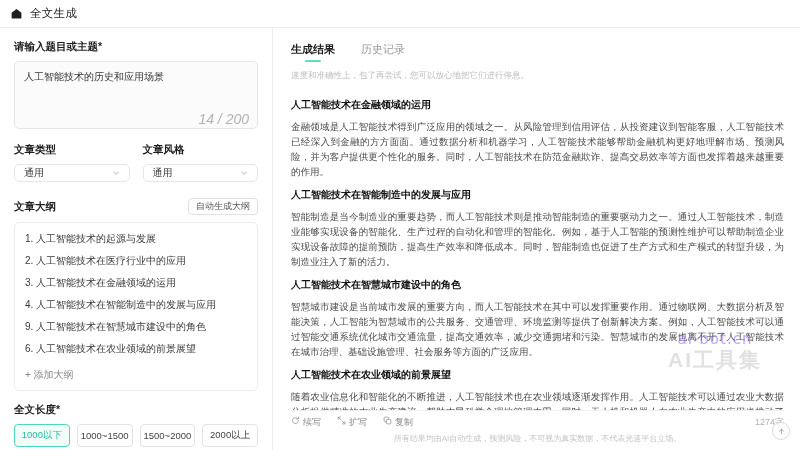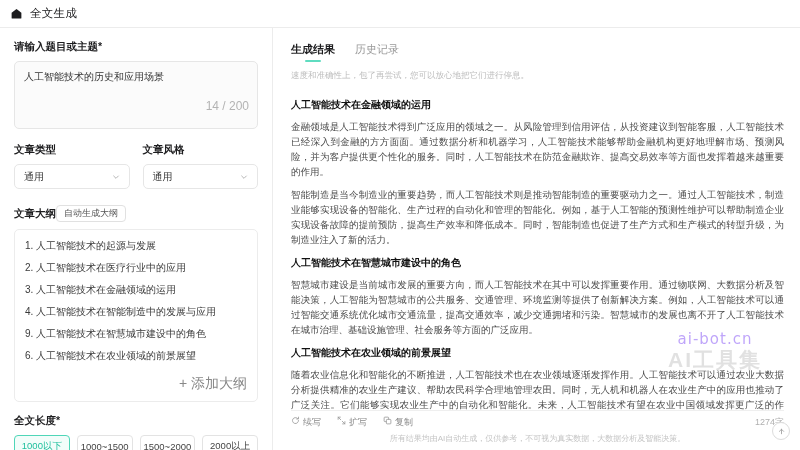--- a/index.html
+++ b/index.html
@@ -38,47 +38,48 @@
     position: relative;
     overflow: hidden;
   }
   .field-label {
     font-size: 10.5px;
     font-weight: bold;
     color: #1d1d1f;
     margin-bottom: 7px;
   }
   .label-row {
-    display: flex; align-items: center; justify-content: flex-start;
+    display: flex; align-items: center; justify-content: space-between;
     margin-bottom: 7px;
   }
   .label-row .field-label { margin-bottom: 0; }
   .textarea-wrap {
     position: relative;
     border: 1px solid #e6e6e6;
     border-radius: 5px;
     background: #fbfbfb;
     height: 68px;
     padding: 8px 9px;
   }
   .textarea-wrap .txt {
     font-size: 10px;
     color: #333;
     line-height: 14px;
   }
   .counter {
     position: absolute;
-    right: 8px; bottom: 15px;
-    font-size: 12px;
+    right: 8px; bottom: 1px;
+    font-size: 14px;
     color: #b3b3b3;
+    font-style: italic;
   }
   .row2 { display: flex; gap: 13px; margin-top: 14px; }
   .col { flex: 1; }
   .select {
-    height: 25px;
+    height: 18px;
     border: 1px solid #e6e6e6;
     border-radius: 5px;
     background: #fff;
     display: flex;
     align-items: center;
     padding: 0 9px;
     font-size: 10px;
     color: #333;
     justify-content: space-between;
   }
@@ -100,22 +101,22 @@
     padding: 9px 10px 6px 10px;
     background: #fff;
   }
   .outline-item {
     font-size: 10px;
     color: #3a3a3a;
     line-height: 14px;
     margin-bottom: 8px;
   }
   .add-outline {
-    text-align: right;
-    font-size: 14px;
+    text-align: left;
+    font-size: 10px;
     color: #888;
     padding: 4px 0 2px 0;
   }
   .len-section { margin-top: 12px; }
   .len-opts { display: flex; gap: 7px; }
   .len-opt {
     flex: 1;
     height: 23px;
     border: 1px solid #e3e3e3;
     border-radius: 4px;
@@ -137,21 +138,21 @@
   
   .right {
     flex: 1;
     background: #fff;
     padding: 10px 16px 0 18px;
     display: flex;
     flex-direction: column;
     min-width: 0;
     position: relative;
   }
-  .tabs { display: flex; gap: 20px; align-items: center; height: 22px; }
+  .tabs { display: flex; gap: 26px; align-items: center; height: 22px; }
   .tab { font-size: 11px; color: #9a9a9a; cursor: pointer; position: relative; }
   .tab.active { color: #1d1d1f; font-weight: bold; }
   .tab.active::after {
     content: "";
     position: absolute;
     left: 50%; transform: translateX(-50%);
     bottom: -5px;
     width: 16px; height: 2px;
     background: #5fdcc0;
     border-radius: 2px;
@@ -318,20 +319,21 @@
       <div class="tabs">
         <div class="tab active">生成结果</div>
         <div class="tab">历史记录</div>
       </div>
 
       <div class="hint">速度和准确性上，包了再尝试，您可以放心地把它们进行停息。</div>
 
       <div class="article">
         <div class="art-h">人工智能技术在金融领域的运用</div>
         <div class="art-p">金融领域是人工智能技术得到广泛应用的领域之一。从风险管理到信用评估，从投资建议到智能客服，人工智能技术已经深入到金融的方方面面。通过数据分析和机器学习，人工智能技术能够帮助金融机构更好地理解市场、预测风险，并为客户提供更个性化的服务。同时，人工智能技术在防范金融欺诈、提高交易效率等方面也发挥着越来越重要的作用。</div>
+        <div class="art-h">人工智能技术在智能制造中的发展与应用</div>
         <div class="art-p">智能制造是当今制造业的重要趋势，而人工智能技术则是推动智能制造的重要驱动力之一。通过人工智能技术，制造业能够实现设备的智能化、生产过程的自动化和管理的智能化。例如，基于人工智能的预测性维护可以帮助制造企业实现设备故障的提前预防，提高生产效率和降低成本。同时，智能制造也促进了生产方式和生产模式的转型升级，为制造业注入了新的活力。</div>
         <div class="art-h">人工智能技术在智慧城市建设中的角色</div>
         <div class="art-p">智慧城市建设是当前城市发展的重要方向，而人工智能技术在其中可以发挥重要作用。通过物联网、大数据分析及智能决策，人工智能为智慧城市的公共服务、交通管理、环境监测等提供了创新解决方案。例如，人工智能技术可以通过智能交通系统优化城市交通流量，提高交通效率，减少交通拥堵和污染。智慧城市的发展也离不开了人工智能技术在城市治理、基础设施管理、社会服务等方面的广泛应用。</div>
         <div class="art-h">人工智能技术在农业领域的前景展望</div>
         <div class="art-p">随着农业信息化和智能化的不断推进，人工智能技术也在农业领域逐渐发挥作用。人工智能技术可以通过农业大数据分析提供精准的农业生产建议、帮助农民科学合理地管理农田。同时，无人机和机器人在农业生产中的应用也推动了广泛关注。它们能够实现农业生产中的自动化和智能化。未来，人工智能技术有望在农业中国领域发挥更广泛的作用，为农业生产带来更多智能化、高效化的解决方案。</div>
 
         <div class="watermark">
           <div class="wm-line1">ai-bot.cn</div>
           <div class="wm-line2">AI工具集</div>
         </div>
@@ -359,21 +361,21 @@
             <span>
               <svg class="ico" width="9" height="9" viewBox="0 0 12 12" fill="none">
                   <rect x="1.5" y="1.5" width="6" height="6" rx="1" stroke="#9a9a9a" stroke-width="1.1"></rect>
                   <rect x="4.5" y="4.5" width="6" height="6" rx="1" stroke="#9a9a9a" stroke-width="1.1" fill="#fff"></rect>
                 </svg>
             </span>
             <span>复制</span>
           </div>
           <div class="word-count">1274字</div>
         </div>
-        <div class="disclaimer">所有结果均由AI自动生成，仅供参考，不可视为真实数据，大数据分析及智能决策。</div>
+        <div class="disclaimer">所有结果均由AI自动生成，预测风险，不可视为真实数据，不代表光速平台立场。</div>
       </div>
 
       <div class="fab">
         <svg class="ico" width="9" height="9" viewBox="0 0 12 12" fill="none">
             <path d="M6 9V3M3.2 5.8L6 3l2.8 2.8" stroke="#9a9a9a" stroke-width="1.1" stroke-linecap="round" stroke-linejoin="round"></path>
           </svg>
       </div>
     </div>
 
   </div>

